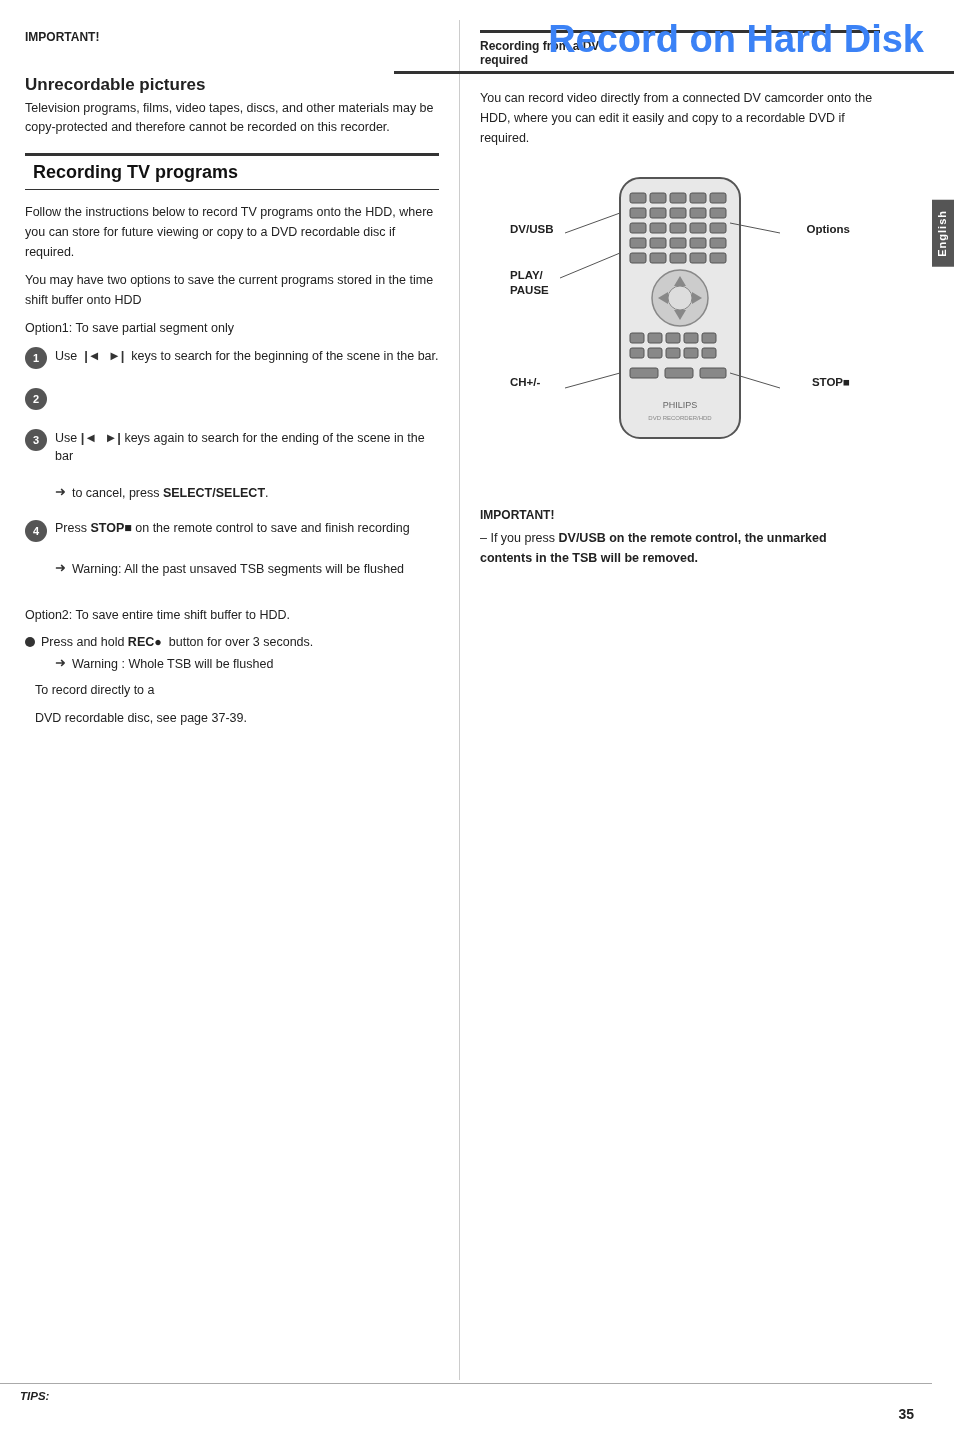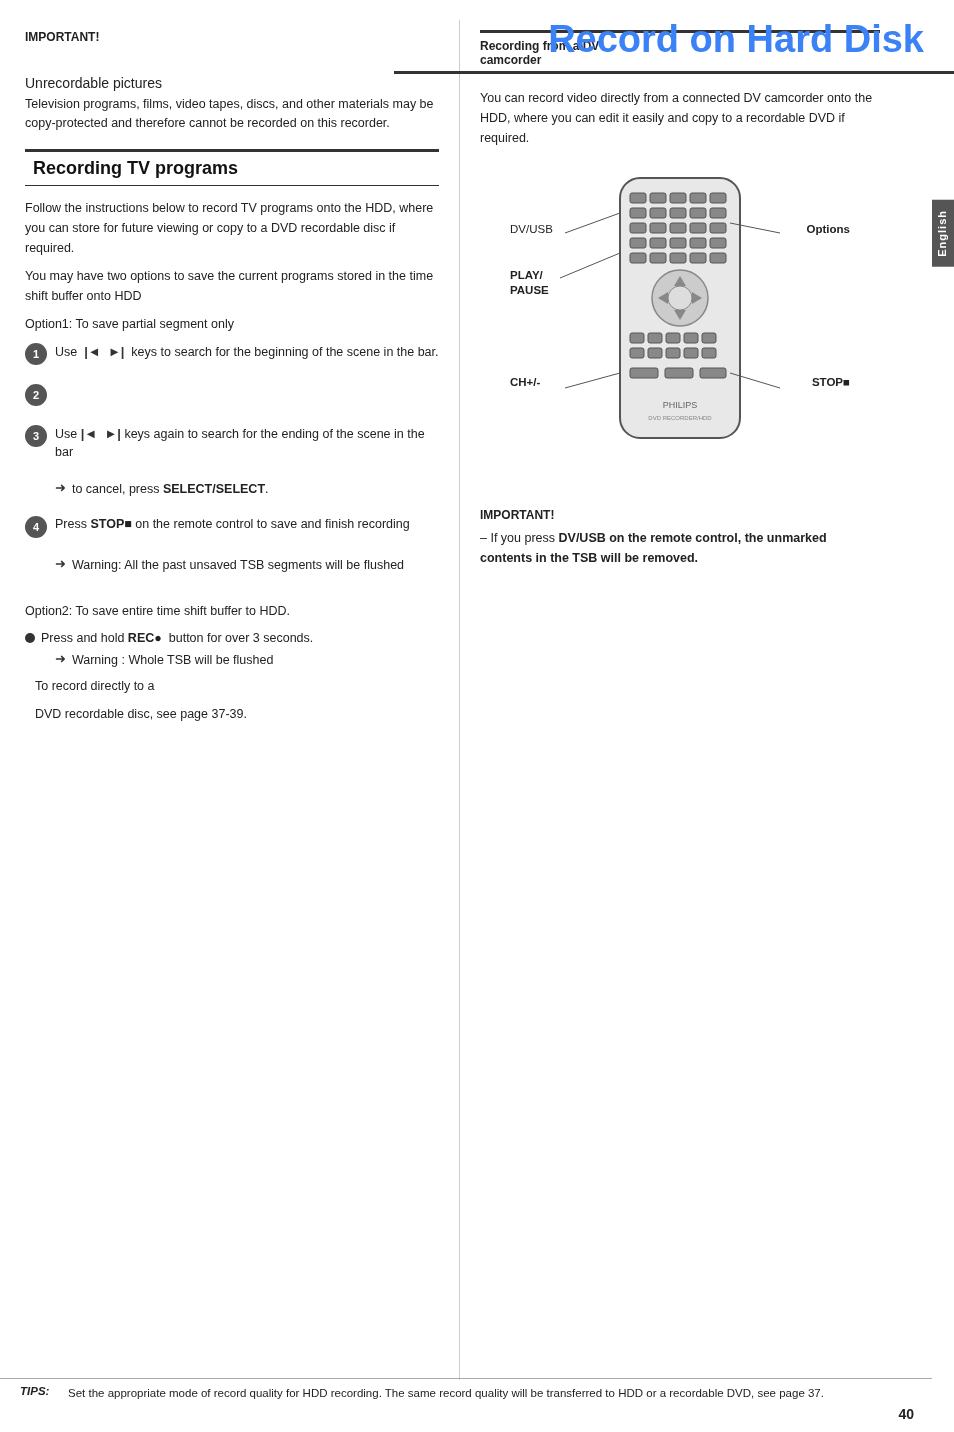--- a/index.html
+++ b/index.html
@@ -68,22 +68,22 @@
     .important-box {
       margin-bottom: 16px;
     }
     .important-title {
       font-weight: bold;
       font-size: 12px;
       text-transform: uppercase;
       margin-bottom: 2px;
     }
     .important-subtitle {
-      font-weight: normal;
-      font-size: 14px;
+      font-weight: bold;
+      font-size: 17px;
       margin-bottom: 4px;
       margin-top: 31px;
     }
     .important-body {
       font-size: 12.5px;
       line-height: 1.5;
     }
 
     
     .section-header {
@@ -357,21 +357,21 @@
       <div class="body-text">DVD recordable disc, see page 37-39.</div>
     </div>
 
   </div>
 
   <div class="right-col">
 
     <div class="dv-section-header">
       <div class="dv-section-title">
         <span>Recording from a DV</span><br>
-        <span>camcorder</span>
+        <span>required</span>
       </div>
     </div>
 
     <div class="body-text">You can record video directly from a connected DV camcorder onto the HDD, where you can edit it easily and copy to a recordable DVD if required.</div>
 
     <div class="remote-diagram">
       <div class="remote-svg-wrap">
 
         
         <svg width="340" height="320" viewBox="0 0 340 320">
@@ -441,37 +441,36 @@
           <line x1="110" y1="205" x2="55" y2="220" stroke="#555" stroke-width="1"></line>
 
           <line x1="220" y1="205" x2="270" y2="220" stroke="#555" stroke-width="1"></line>
 
           <text x="170" y="240" text-anchor="middle" font-size="9" fill="#666" font-family="Arial">PHILIPS</text>
           <text x="170" y="252" text-anchor="middle" font-size="6" fill="#888" font-family="Arial">DVD RECORDER/HDD</text>
 
         </svg>
 
         
-        <div style="position:absolute; top:55px; left:0; font-size:11.5px; font-weight:normal;">DV/USB</div>
+        <div style="position:absolute; top:55px; left:0; font-size:11.5px; font-weight:bold;">DV/USB</div>
         <div style="position:absolute; top:100px; left:0; font-size:11.5px; font-weight:bold; line-height:1.3;">PLAY/<br>PAUSE</div>
         <div style="position:absolute; top:208px; left:0; font-size:11.5px; font-weight:bold;">CH+/-</div>
         <div style="position:absolute; top:55px; right:0; font-size:11.5px; font-weight:bold;">Options</div>
         <div style="position:absolute; top:208px; right:0; font-size:11.5px; font-weight:bold;">STOP■</div>
 
       </div>
     </div>
 
     <div class="important-right">
       <div class="important-right-title">IMPORTANT!</div>
       <div class="important-right-body">
         – If you press <b>DV/USB on the remote control, the unmarked contents in the TSB will be removed.</b>
       </div>
     </div>
 
   </div>
 </div>
 
 <div class="page-footer">
   <span class="footer-tips-label">TIPS:</span>
-  <span class="footer-tips-text">Set the appropriate mode of record quality for HDD recording. The same record quality will be transferred to HDD or a recordable DVD, see page 37.</span>
 </div>
 
-<div class="page-number">40</div>
+<div class="page-number">35</div>
 
 </body></html>

